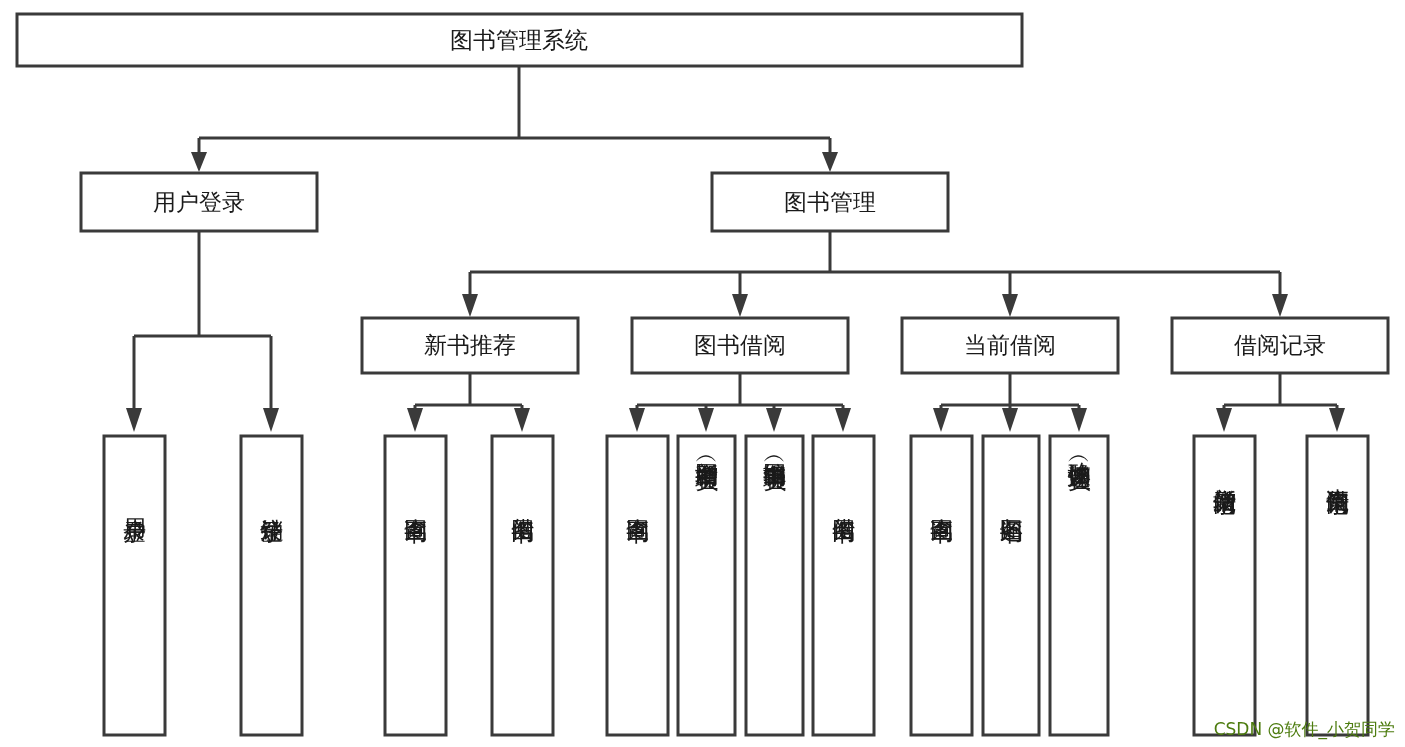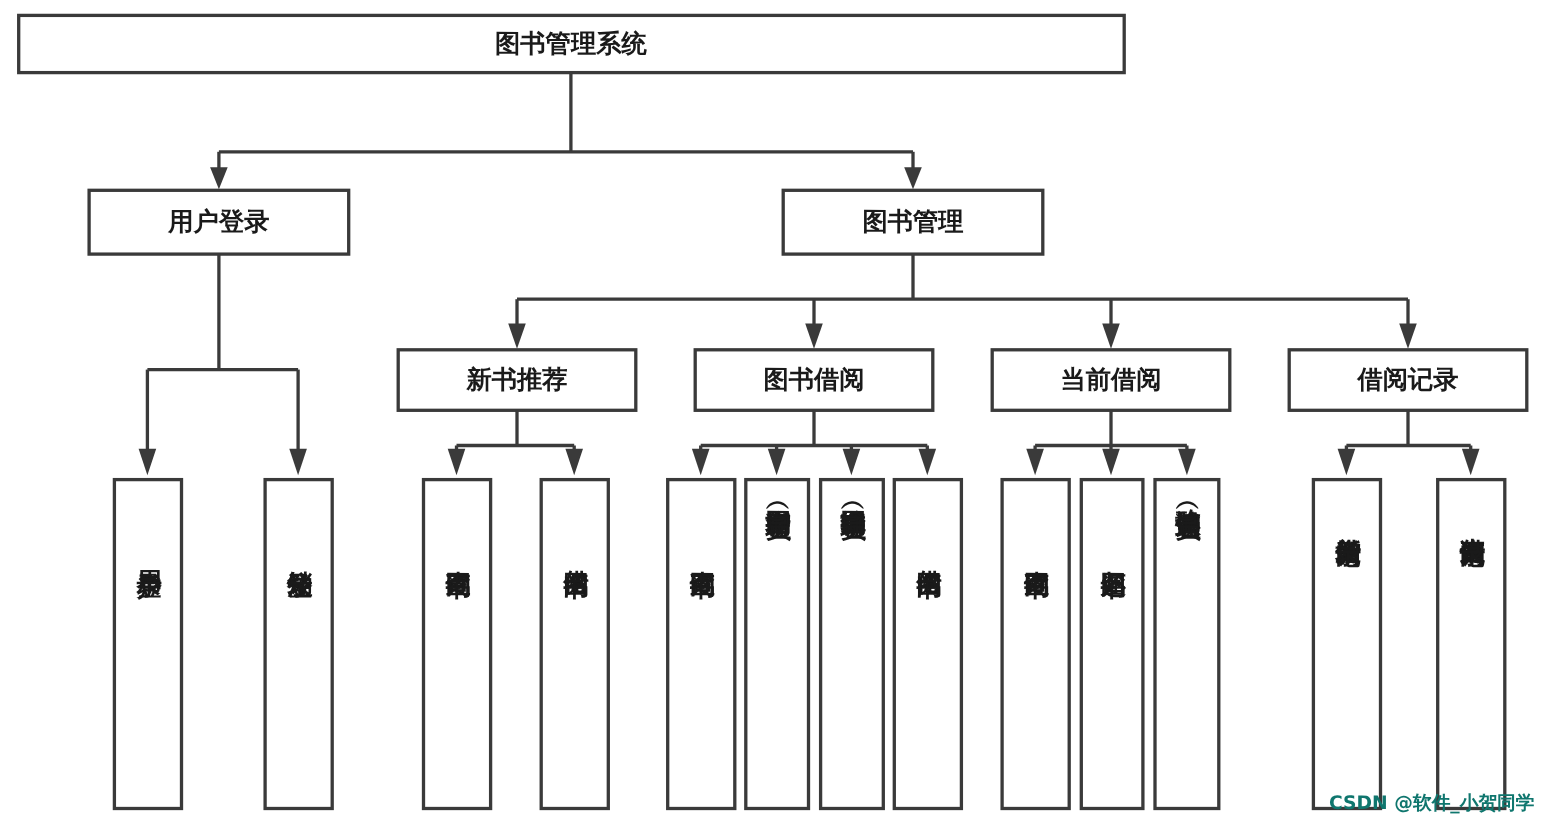--- a/index.html
+++ b/index.html
@@ -13,21 +13,20 @@
     font-family: "DejaVu Sans", "Liberation Sans", sans-serif;
     overflow: hidden;
     position: relative;
   }
   #diagram-root {
     position: absolute;
     left: 0;
     top: 0;
     width: 1405px;
     height: 747px;
-    font-weight: bold;
   }
   svg.diagram {
     display: block;
     width: 1405px;
     height: 747px;
   }
   .node-box {
     fill: #ffffff;
     stroke: #3a3a3a;
     stroke-width: 3;
@@ -65,21 +64,21 @@
     letter-spacing: 1px;
     white-space: nowrap;
     text-align: center;
   }
   .watermark {
     position: absolute;
     right: 10px;
     bottom: 6px;
     font-family: "DejaVu Sans", "Liberation Sans", sans-serif;
     font-size: 17px;
-    color: #0f766e;
+    color: #4d7c0f;
     white-space: nowrap;
     pointer-events: none;
   }
 </style>
 </head>
 <body>
 
 <div id="diagram-root">
 
   <svg class="diagram" viewBox="0 0 1405 747" xmlns="http://www.w3.org/2000/svg">

